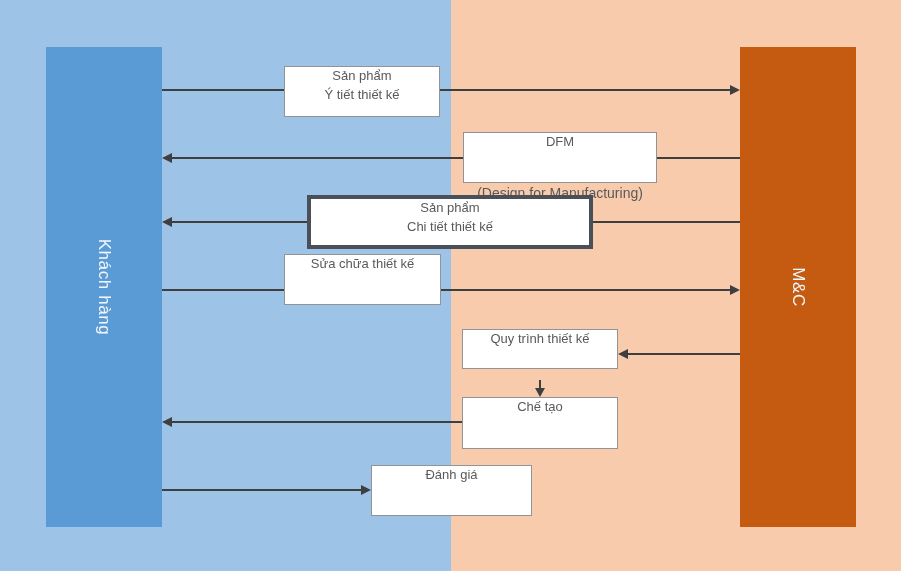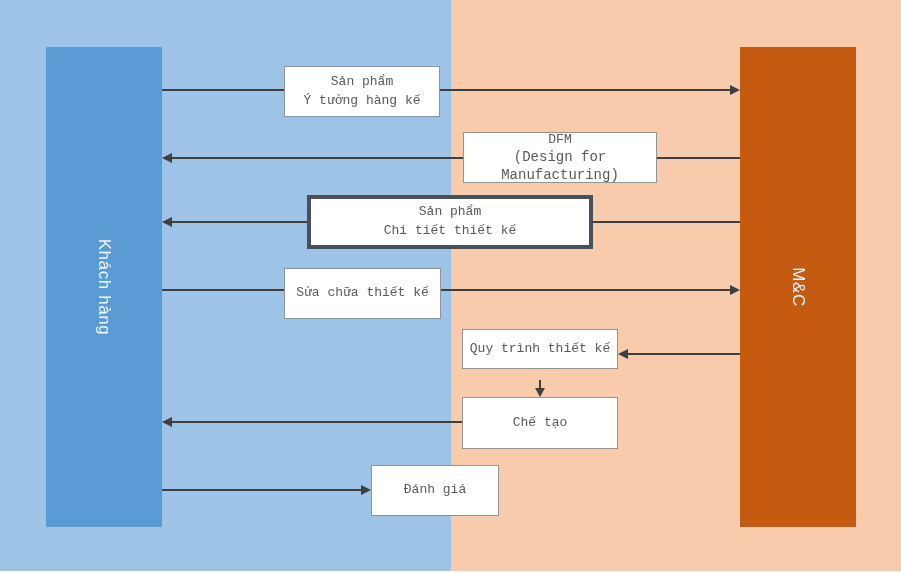--- a/index.html
+++ b/index.html
@@ -30,22 +30,22 @@
   }
   .bar-left{left:46px;background:var(--customer-bar);}
   .bar-right{left:740px;background:var(--mc-bar);}
   .vtext{
     transform:rotate(90deg);white-space:nowrap;color:var(--bar-text);
     font-size:17px;letter-spacing:.6px;
   }
   .node{
     position:absolute;box-sizing:border-box;background:var(--box-fill);
     border:1px solid var(--box-border);color:var(--text);
-    display:flex;flex-direction:column;align-items:center;justify-content:center;
-    text-align:center;font-size:13px;line-height:1.45;z-index:2;font-family:Liberation Mono, monospace;
+    display:flex;flex-direction:column;align-items:center;
+    text-align:center;font-size:13px;line-height:1.45;z-index:2;
   }
   .node.emph{border:4px solid var(--emphasis-border);}
   .sub{font-size:14px;line-height:1.25;}
   .hline{position:absolute;height:2px;background:var(--arrow);z-index:1;}
   .vline{position:absolute;width:2px;background:var(--arrow);z-index:1;}
   .head{position:absolute;width:0;height:0;z-index:1;}
   .head-r{border-top:5px solid transparent;border-bottom:5px solid transparent;border-left:10px solid var(--arrow);}
   .head-l{border-top:5px solid transparent;border-bottom:5px solid transparent;border-right:10px solid var(--arrow);}
   .head-d{border-left:5px solid transparent;border-right:5px solid transparent;border-top:9px solid var(--arrow);}
 </style>
@@ -83,43 +83,43 @@
   <div class="head head-d" style="left:535px;top:388px;"></div>
 
   <div class="hline" style="left:170px;top:421px;width:292px;"></div>
   <div class="head head-l" style="left:162px;top:417px;"></div>
 
   <div class="hline" style="left:162px;top:489px;width:201px;"></div>
   <div class="head head-r" style="left:361px;top:485px;"></div>
 
   <div class="node" style="left:284px;top:66px;width:156px;height:51px;">
     <div>Sản phẩm</div>
-    <div>Ý tưởng hàng kế</div>
+    <div>Ý tiết thiết kế</div>
   </div>
 
-  <div class="node" style="left:463px;top:132px;width:194px;height:51px;">
+  <div class="node" style="left:463px;top:132px;width:194px;height:51px;gap:33px;">
     <div>DFM</div>
     <div class="sub">(Design for Manufacturing)</div>
   </div>
 
   <div class="node emph" style="left:307px;top:195px;width:286px;height:54px;">
     <div>Sản phẩm</div>
     <div>Chi tiết thiết kế</div>
   </div>
 
-  <div class="node" style="left:284px;top:268px;width:157px;height:51px;">
+  <div class="node" style="left:284px;top:254px;width:157px;height:51px;">
     <div>Sửa chữa thiết kế</div>
   </div>
 
   <div class="node" style="left:462px;top:329px;width:156px;height:40px;">
     <div>Quy trình thiết kế</div>
   </div>
 
   <div class="node" style="left:462px;top:397px;width:156px;height:52px;">
     <div>Chế tạo</div>
   </div>
 
-  <div class="node" style="left:371px;top:465px;width:128px;height:51px;">
+  <div class="node" style="left:371px;top:465px;width:161px;height:51px;">
     <div>Đánh giá</div>
   </div>
 
   <div class="bottom-edge"></div>
 </div>
 
 </body></html>

